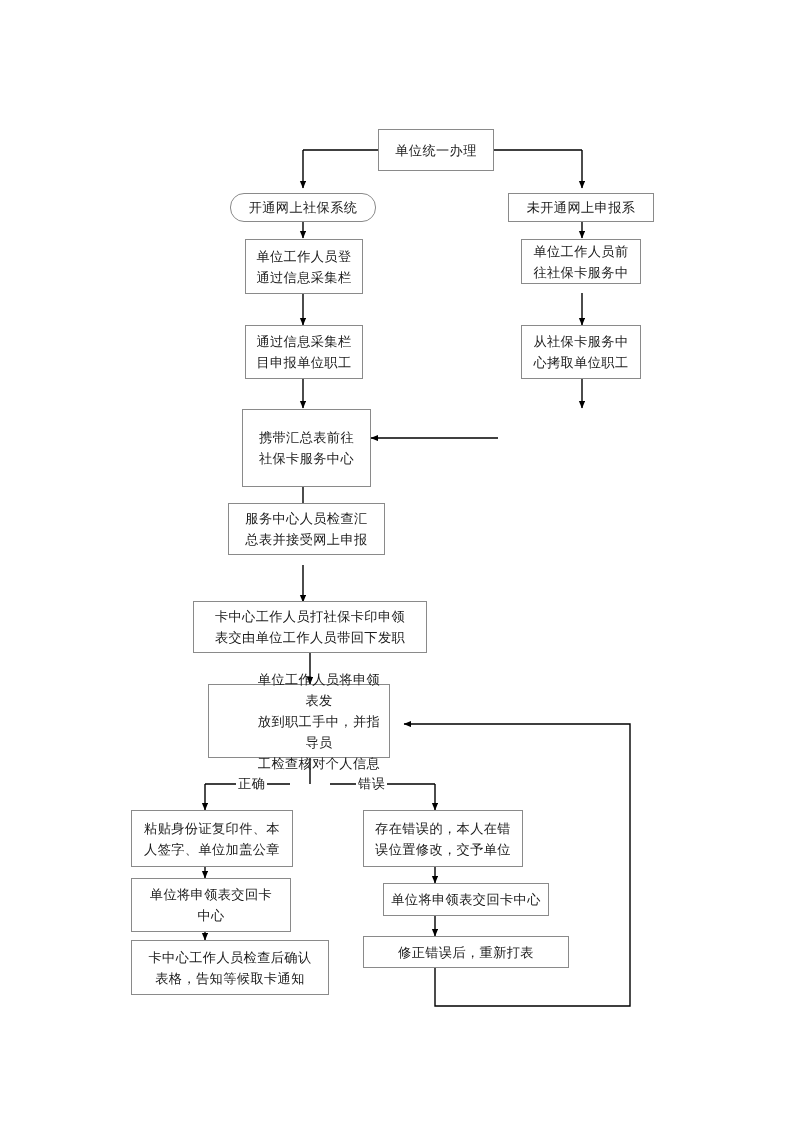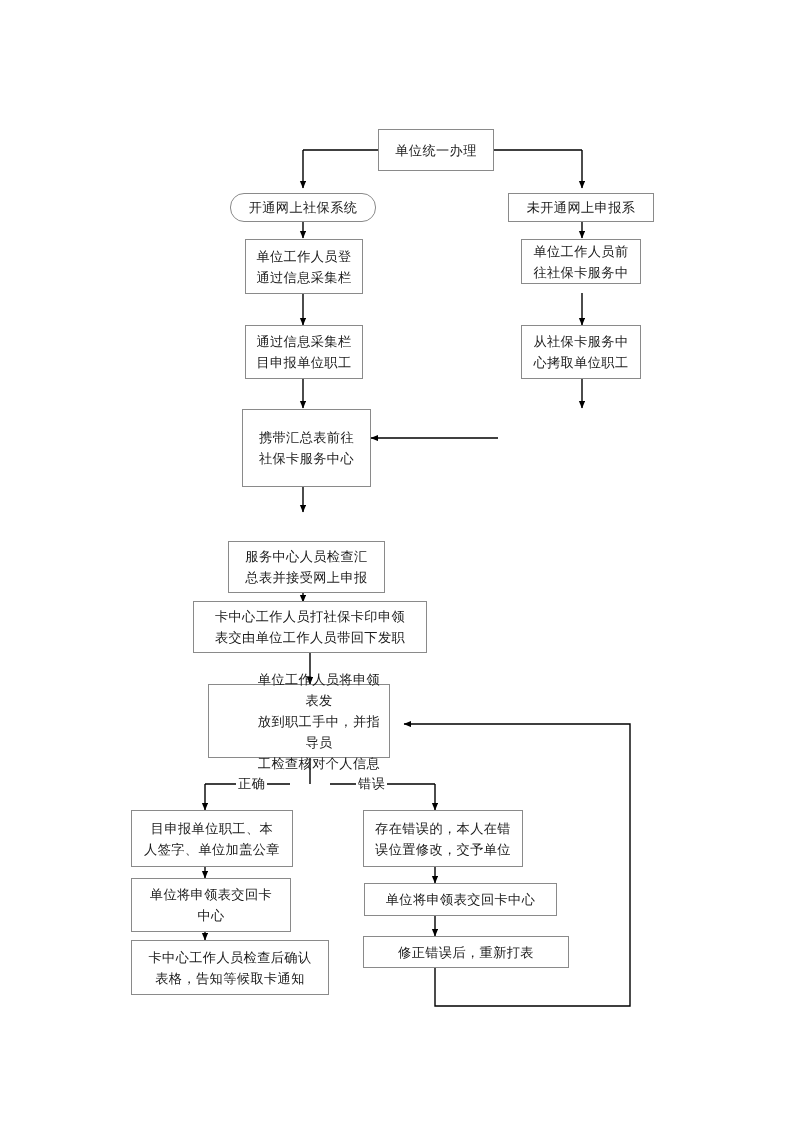--- a/index.html
+++ b/index.html
@@ -140,57 +140,57 @@
     <span class="node-text">单位工作人员前
 往社保卡服务中</span>
   </div>
 
   <div class="node" style="left:521px; top:325px; width:120px; height:54px;">
     <span class="node-text">从社保卡服务中
 心拷取单位职工</span>
   </div>
 
 
-  <div class="node" style="left:228px; top:541px; width:157px; height:52px;">
+  <div class="node" style="left:228px; top:503px; width:157px; height:52px;">
     <span class="node-text">服务中心人员检查汇
 总表并接受网上申报</span>
   </div>
 
   <div class="node" style="left:193px; top:601px; width:234px; height:52px;align-items:center;">
     <span class="node-text">卡中心工作人员打社保卡印申领
 表交由单位工作人员带回下发职</span>
   </div>
 
   <div class="node tall" style="left:208px; top:684px; width:182px; height:74px;padding-left:44px;">
     <span class="node-text">单位工作人员将申领表发
 放到职工手中，并指导员
 工检查核对个人信息</span>
   </div>
 
   <div class="node" style="left:131px; top:810px; width:162px; height:57px;">
-    <span class="node-text">目申报单位职工、本
+    <span class="node-text">粘贴身份证复印件、本
 人签字、单位加盖公章</span>
   </div>
 
   <div class="node" style="left:131px; top:878px; width:160px; height:54px;">
     <span class="node-text">单位将申领表交回卡
 中心</span>
   </div>
 
   <div class="node" style="left:131px; top:940px; width:198px; height:55px;">
     <span class="node-text">卡中心工作人员检查后确认
 表格，告知等候取卡通知</span>
   </div>
 
   <div class="node" style="left:363px; top:810px; width:160px; height:57px;">
     <span class="node-text">存在错误的，本人在错
 误位置修改，交予单位</span>
   </div>
 
-  <div class="node" style="left:364px; top:883px; width:193px; height:33px;">
+  <div class="node" style="left:383px; top:883px; width:166px; height:33px;">
     <span class="node-text">单位将申领表交回卡中心</span>
   </div>
 
   <div class="node" style="left:363px; top:936px; width:206px; height:32px;">
     <span class="node-text">修正错误后，重新打表</span>
   </div>
 
   <div class="edge-label" style="left:236px; top:776px;">正确</div>
 
   <div class="edge-label" style="left:356px; top:776px;">错误</div>

